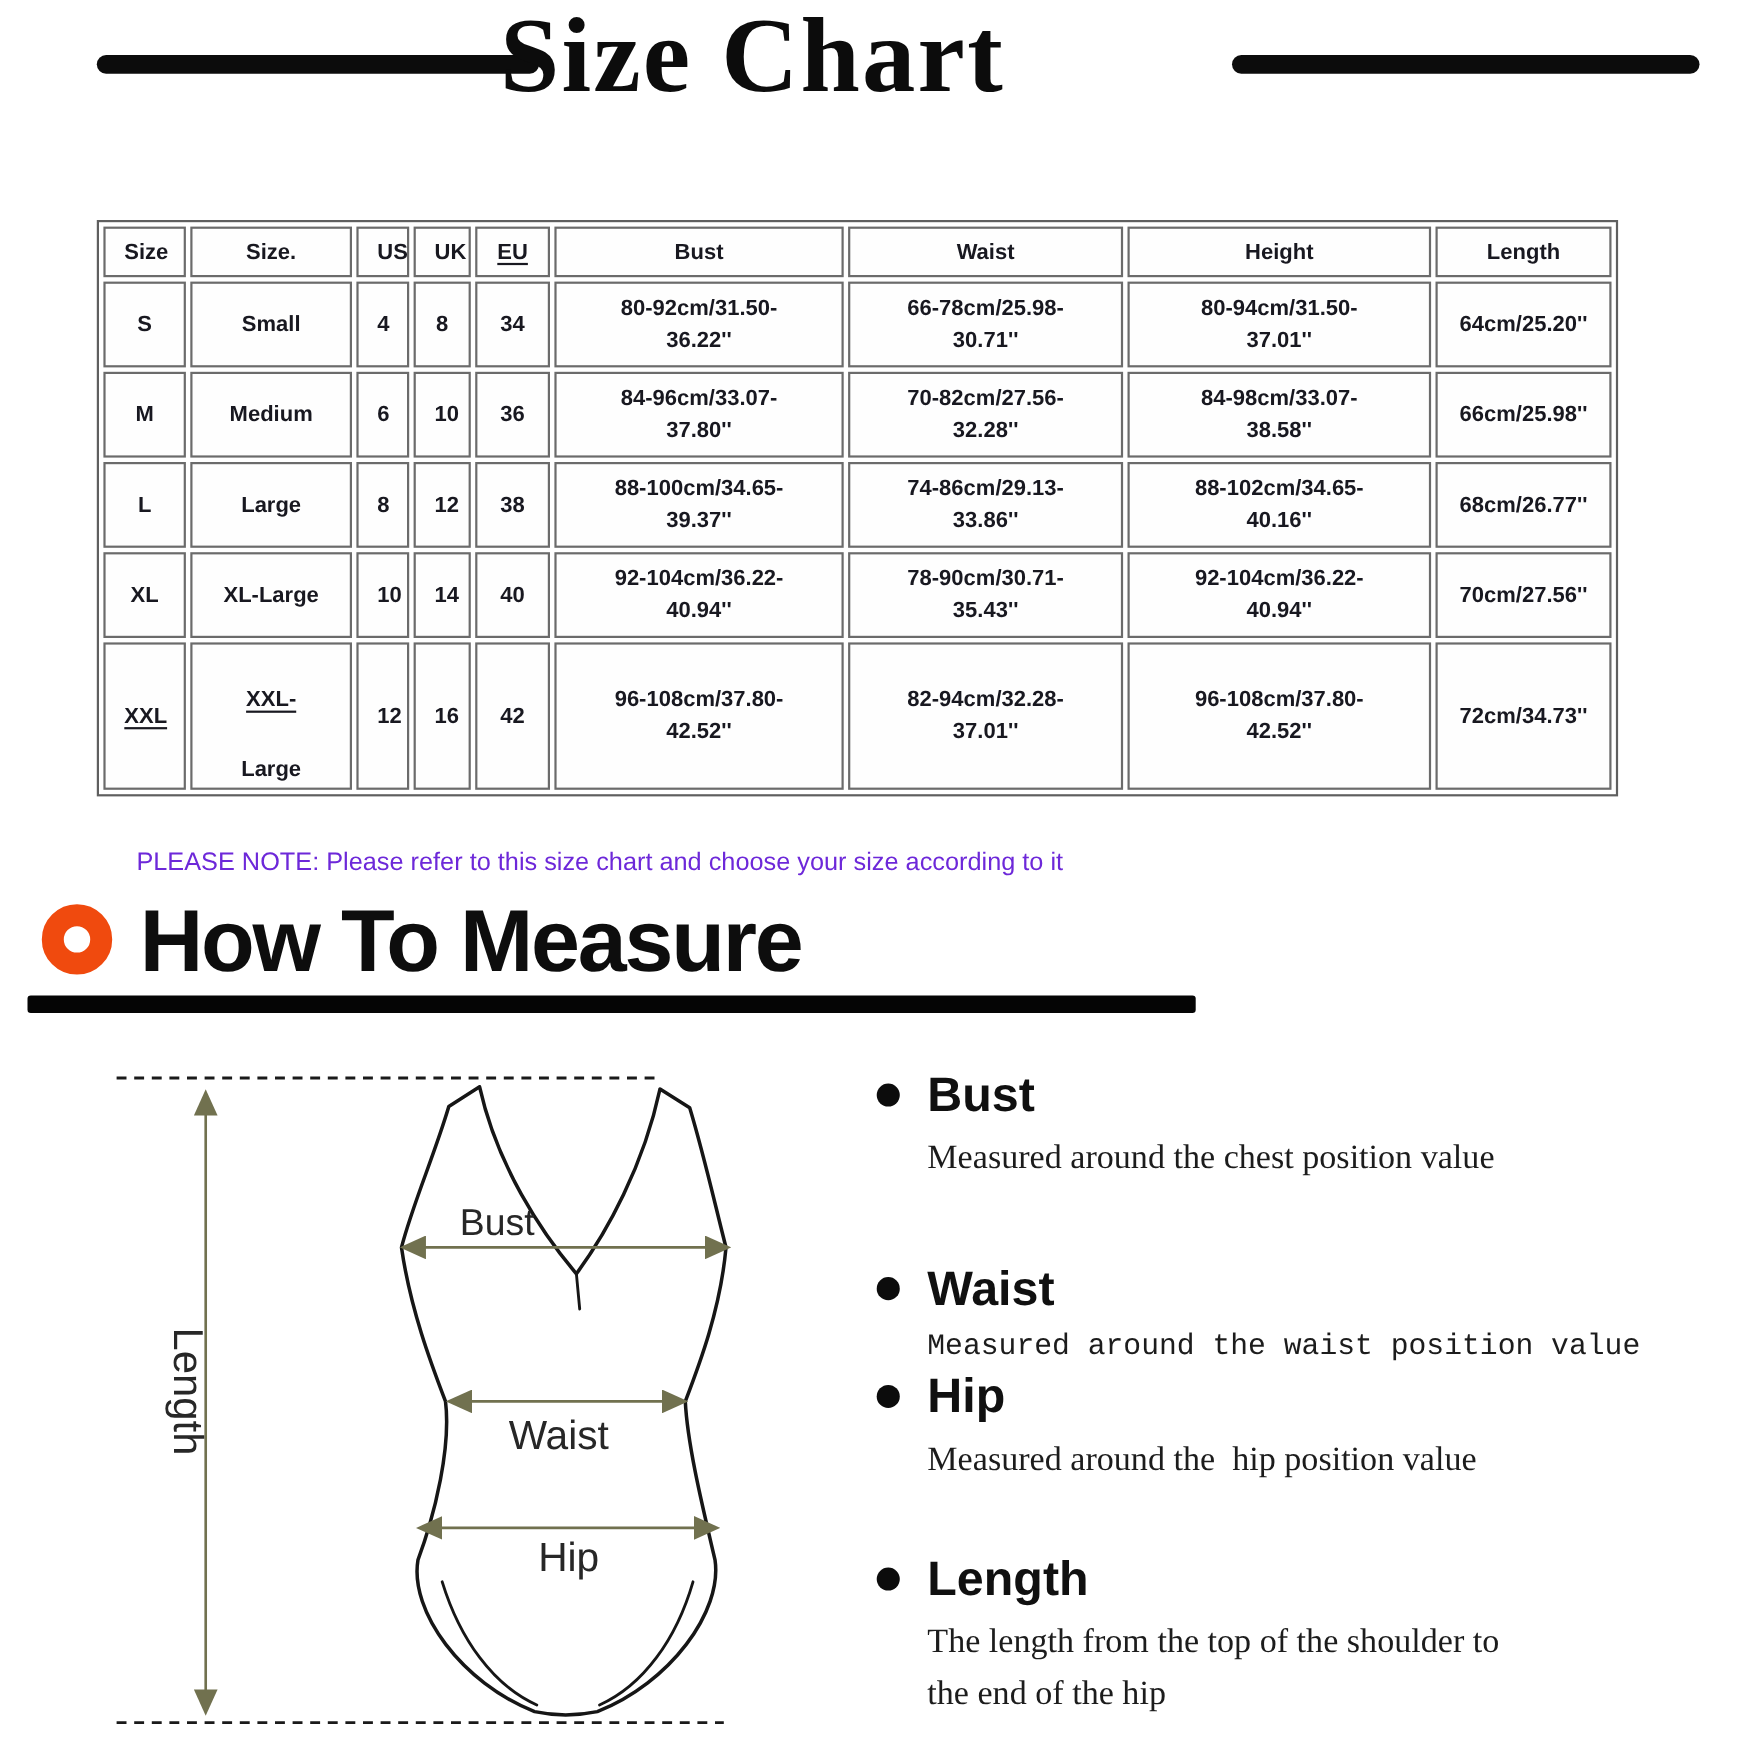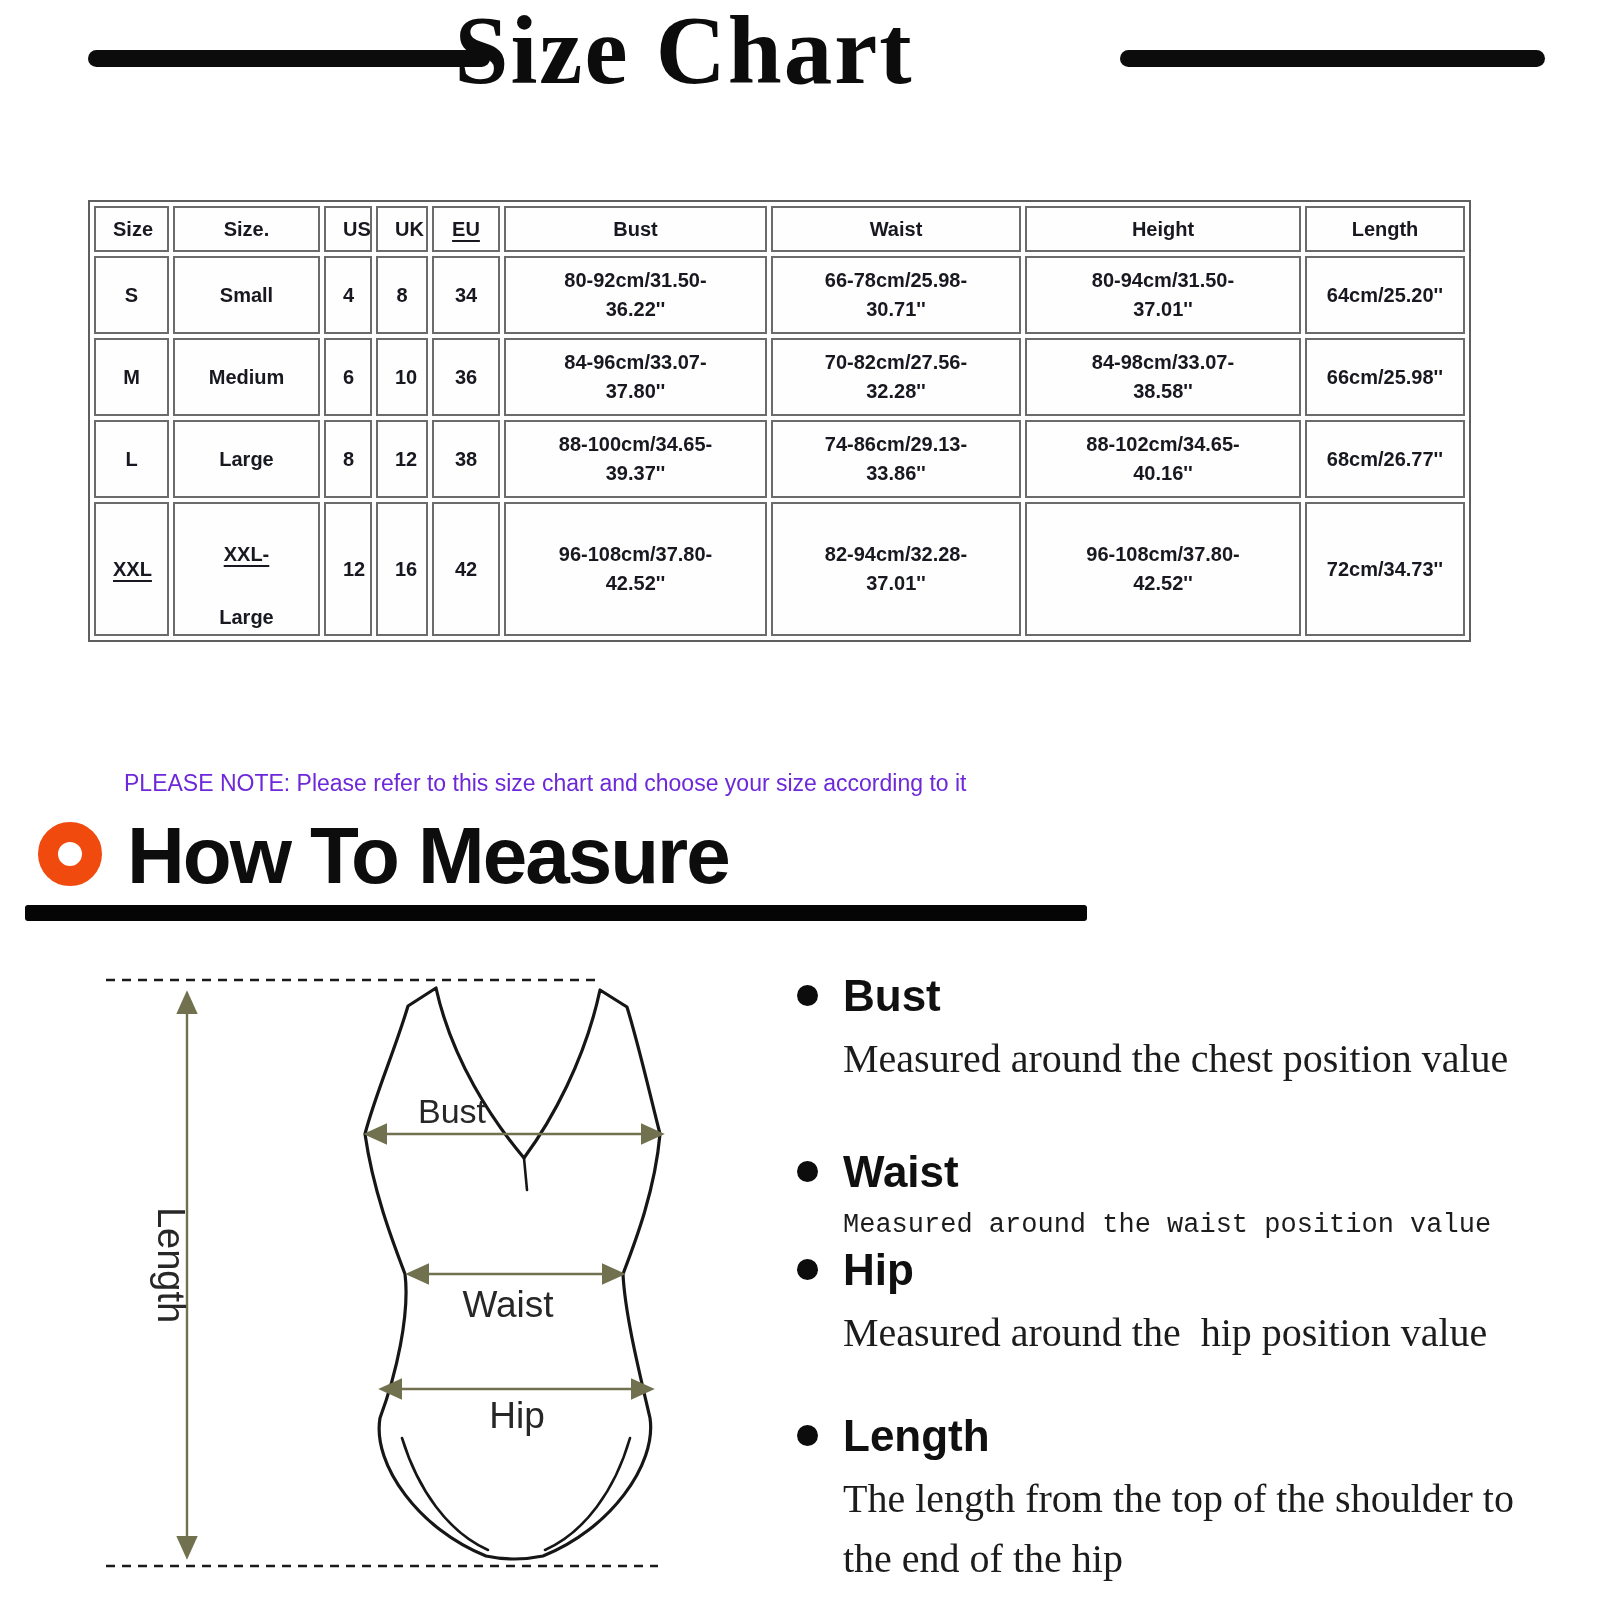--- a/index.html
+++ b/index.html
@@ -56,21 +56,21 @@
   svg.diagram{position:absolute;left:0;top:925px;}
   .suit{fill:#ffffff;stroke:#161616;stroke-width:3.2;stroke-linejoin:round;stroke-linecap:round;}
   .seam{fill:none;stroke:#161616;stroke-width:2.6;stroke-linecap:round;}
   .dash{stroke:#1a1a1a;stroke-width:2.6;stroke-dasharray:9 7;fill:none;}
   .mline{stroke:#71714f;stroke-width:2.4;fill:none;}
   .dlabel{font-family:"Liberation Sans", sans-serif;fill:#272727;}
   
   .m-item{position:absolute;left:797px;width:770px;}
   .m-item .dot{position:absolute;left:0;top:13px;width:21px;height:21px;border-radius:50%;background:#0c0c0c;}
   .m-item h3{margin:0 0 0 46px;font-size:44px;line-height:1.1;font-weight:bold;color:#101010;letter-spacing:0;}
-  .m-item p{margin:9px 0 0 46px;font-size:40px;line-height:1.5;color:#1c1c1c;}
+  .m-item p{margin:9px 0 0 46px;font-size:31px;line-height:1.5;color:#1c1c1c;}
   .d-serif{font-family:"Liberation Serif", serif;}
   .d-mono{font-family:"Liberation Mono", monospace;font-size:27px !important;}
 </style>
 </head>
 <body>
 
 <div class="title-row">
   <span class="title-bar bar-left"></span>
   <h1 class="title-text">Size Chart</h1>
   <span class="title-bar bar-right"></span>
@@ -136,20 +136,34 @@
       <td>8</td>
       <td>12</td>
       <td>38</td>
       <td class="pre">88-100cm/34.65-
 39.37''</td>
       <td class="pre">74-86cm/29.13-
 33.86''</td>
       <td class="pre">88-102cm/34.65-
 40.16''</td>
       <td>68cm/26.77''</td>
+    </tr>
+    <tr>
+      <td>XL</td>
+      <td>XL-Large</td>
+      <td>10</td>
+      <td>14</td>
+      <td>40</td>
+      <td class="pre">92-104cm/36.22-
+40.94''</td>
+      <td class="pre">78-90cm/30.71-
+35.43''</td>
+      <td class="pre">92-104cm/36.22-
+40.94''</td>
+      <td>70cm/27.56''</td>
     </tr>
     <tr>
       <td><span class="sq">XXL</span></td>
       <td class="two-line">
         <span class="sq">XXL-</span>
         <span>Large</span>
       </td>
       <td>12</td>
       <td>16</td>
       <td>42</td>

